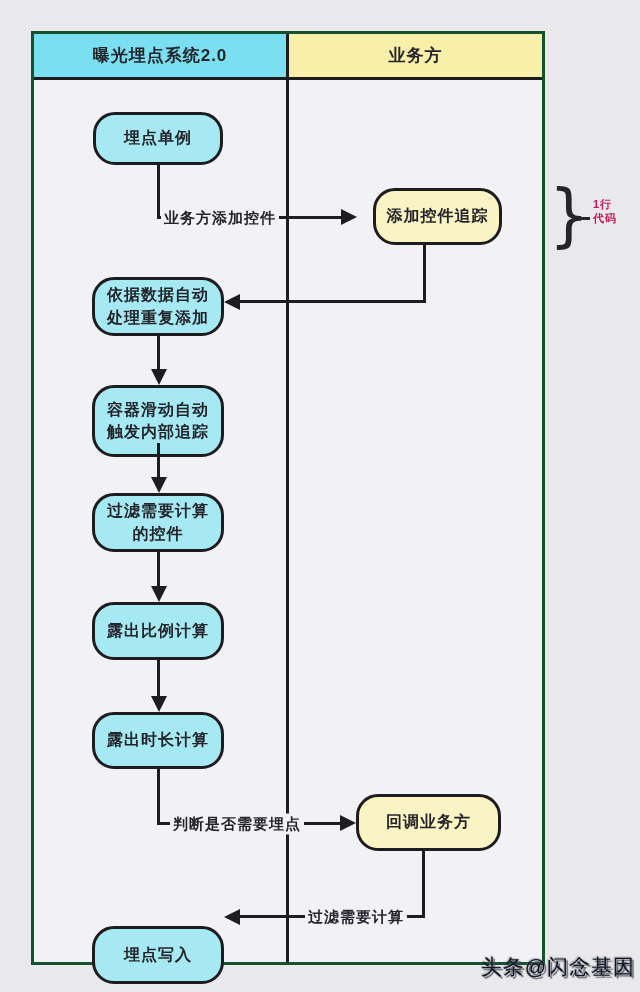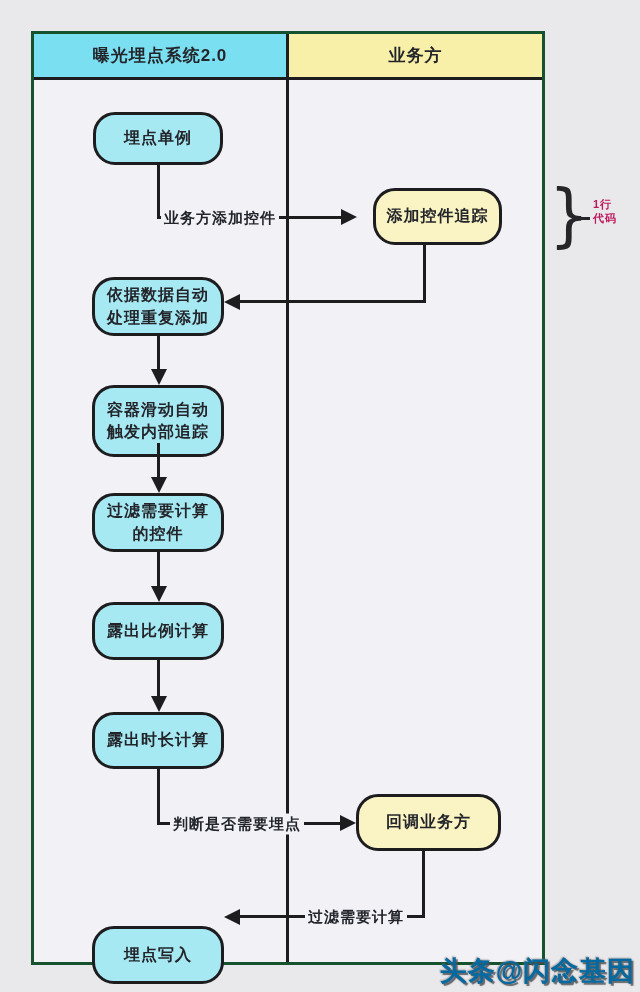--- a/index.html
+++ b/index.html
@@ -62,22 +62,22 @@
     font-family:"DejaVu Sans",sans-serif;
   }
   .brace-line { position:absolute; left:577px; top:217px; width:13px; height:2.5px; background:#26262a; }
   .annotation-text {
     position:absolute; left:593px; top:197px;
     font-size:11px; line-height:1.3; font-weight:600; color:#be185d;
     letter-spacing:1px;
   }
   .watermark {
     position:absolute; right:5px; top:953px;
-    font-size:27px; font-weight:700; letter-spacing:1px;
-    color:#0369a1;
+    font-size:21px; font-weight:400; letter-spacing:1px;
+    color:#0f172a;
     text-shadow:2px 2px 1px rgba(80,80,85,.85), -1px -1px 1px rgba(120,120,125,.4), 0 0 2px rgba(90,90,95,.5);
     white-space:nowrap;
   }
 </style>
 </head>
 <body>
 
 <div class="canvas">
 
   <div class="lane-container">

